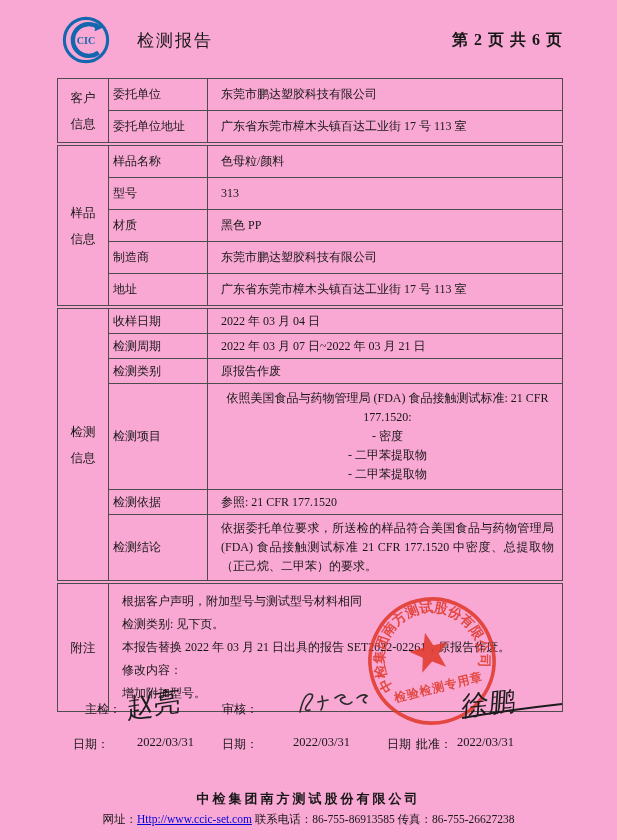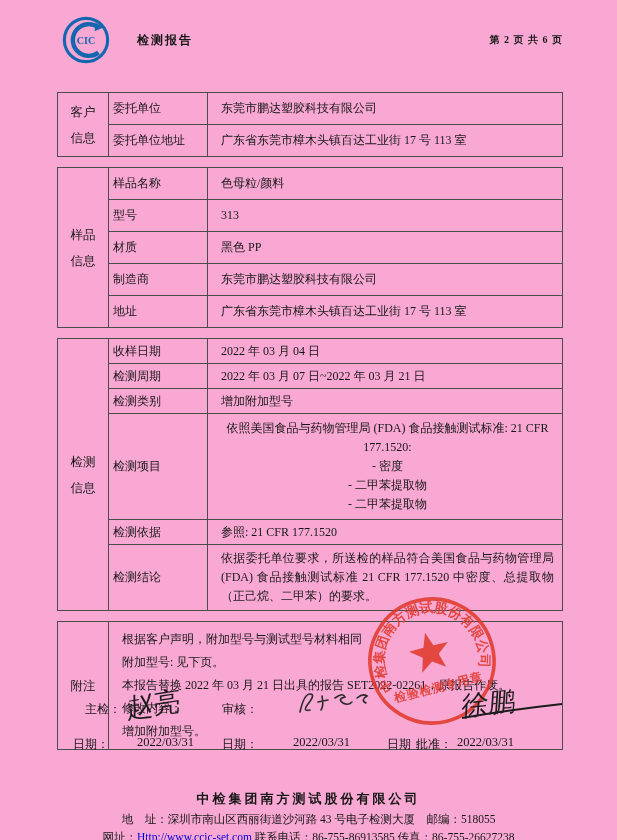--- a/index.html
+++ b/index.html
@@ -7,26 +7,26 @@
   .page {
     position:relative; width:617px; height:840px; margin:0 auto;
     background:#f9a8d4; overflow:hidden;
     font-family:"Liberation Serif","DejaVu Serif",serif;
     color:#171717;
   }
   
   .header { position:absolute; left:57px; top:13px; width:506px; height:54px;
             display:flex; align-items:center; }
   .logo { width:58px; height:50px; flex:0 0 auto; }
-  .report-title { font-size:12px; font-weight:bold; margin-left:22px; letter-spacing:2px; }
+  .report-title { font-size:17px; font-weight:normal; margin-left:22px; letter-spacing:2px; }
   .report-no { font-size:12.5px; font-weight:bold; margin-left:42px; }
-  .page-info { font-size:10px; font-weight:bold; margin-left:auto; letter-spacing:1px; }
-  
-  .tables { position:absolute; left:57px; top:92px; width:506px;
-            display:flex; flex-direction:column; gap:10px; }
+  .page-info { font-size:16px; font-weight:bold; margin-left:auto; letter-spacing:1px; }
+  
+  .tables { position:absolute; left:57px; top:78px; width:506px;
+            display:flex; flex-direction:column; gap:2px; }
   table { border-collapse:collapse; width:506px; table-layout:fixed; }
   td { border:1px solid #4c4c4c; font-size:12px; vertical-align:middle; }
   .sec-name { width:51px; text-align:center; white-space:pre-line;
               line-height:26px; font-size:12.5px; }
   .lbl { width:99px; padding-left:4px; }
   .val { padding-left:13px; padding-right:8px; }
   .r32 { height:32px; }
   .r25 { height:25px; }
   .multiline { padding:5px 8px 5px 13px; vertical-align:middle;text-align:center; }
   .multiline span { display:block; line-height:19px; }
@@ -113,21 +113,21 @@
 信息</td>
           <td class="lbl">收样日期</td>
           <td class="val">2022 年 03 月 04 日</td>
         </tr>
         <tr class="r25">
           <td class="lbl">检测周期</td>
           <td class="val">2022 年 03 月 07 日~2022 年 03 月 21 日</td>
         </tr>
         <tr class="r25">
           <td class="lbl">检测类别</td>
-          <td class="val">增加附加型号</td>
+          <td class="val">原报告作废</td>
         </tr>
         <tr>
           <td class="lbl">检测项目</td>
           <td class="val multiline">
             <span>依照美国食品与药物管理局 (FDA) 食品接触测试标准: 21 CFR</span>
             <span>177.1520:</span>
             <span>- 密度</span>
             <span>- 二甲苯提取物</span>
             <span>- 二甲苯提取物</span>
           </td>
@@ -142,21 +142,21 @@
         </tr>
       </tbody>
     </table>
 
     <table>
       <tbody>
         <tr>
           <td class="sec-name">附注</td>
           <td class="notes-cell" colspan="2">
             <span>根据客户声明，附加型号与测试型号材料相同</span>
-            <span>附加型号: 见下页。</span>
+            <span>检测类别: 见下页。</span>
             <span>本报告替换 2022 年 03 月 21 日出具的报告 SET2022-02261，原报告作废。</span>
             <span>修改内容：</span>
             <span>增加附加型号。</span>
           </td>
         </tr>
       </tbody>
     </table>
   </div>
 
   <svg class="stamp" viewBox="0 0 132 132">
@@ -190,21 +190,20 @@
 
   <div class="signoff-label" style="left:73px; top:736px;">日期：</div>
   <div class="date-value" style="left:137px; top:735px;">2022/03/31</div>
   <div class="signoff-label" style="left:222px; top:736px;">日期：</div>
   <div class="date-value" style="left:293px; top:735px;">2022/03/31</div>
   <div class="signoff-label" style="left:387px; top:736px;">日期：</div>
   <div class="date-value" style="left:457px; top:735px;">2022/03/31</div>
 
   <div class="footer">
     <div class="footer-company">中检集团南方测试股份有限公司</div>
-    <div class="footer-line">地　址：深圳市南山区西丽街道沙河路 43 号电子检测大厦　邮编：518055</div>
     <div class="footer-line">
       <span>网址：</span><a class="footer-link" href="#">Http://www.ccic-set.com</a>
       <span>联系电话：86-755-86913585</span>
       <span>传真：86-755-26627238</span>
     </div>
   </div>
 
 </div>
 
 </body></html>

